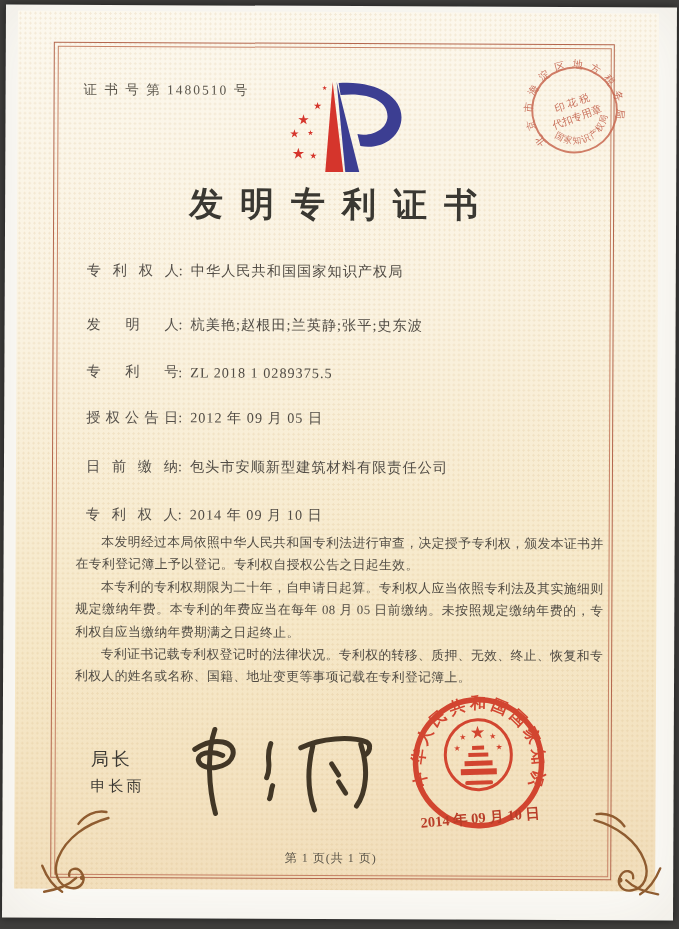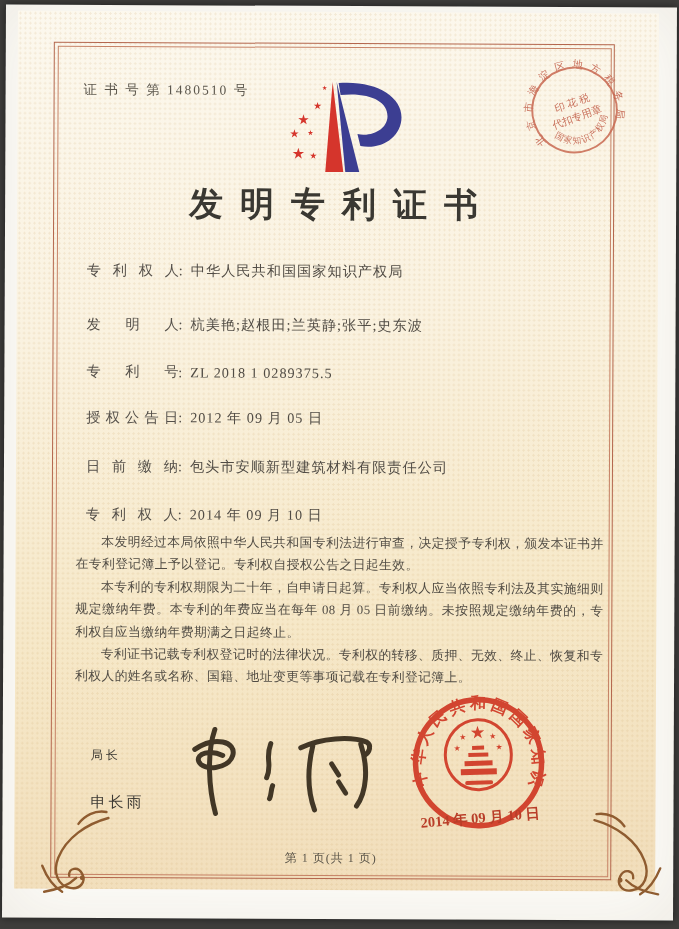--- a/index.html
+++ b/index.html
@@ -35,24 +35,24 @@
   .field .lbl { display:inline-block; width:92px; text-align:justify;
     text-align-last:justify; vertical-align:bottom; }
   .field .val { margin-left:8px; letter-spacing:1px; color:#514c45; }
   .f0{top:250px} .f1{top:304px} .f2{top:351px} .f3{top:397px} .f4{top:446px} .f5{top:494px}
 
   .body-text { position:absolute; left:60px; top:520px; width:528px;
     font-size:12.8px; line-height:22.4px; letter-spacing:0.4px; color:#514c44;
     text-align:justify; }
   .body-text p { text-indent:2em; margin:0; }
 
-  .director-title { position:absolute; left:76px; top:736px; font-size:12px;
+  .director-title { position:absolute; left:76px; top:736px; font-size:18px;
     color:#3d3a34; letter-spacing:3px; }
   .director-name { position:absolute; left:76px; top:766px; font-size:15px;
-    color:#3d3a34; letter-spacing:3px;margin-top:16px; }
+    color:#3d3a34; letter-spacing:3px; }
 
   .signature { position:absolute; left:138px; top:700px; width:235px; height:112px; }
 
   .seal { position:absolute; left:392px; top:678px; width:150px; height:152px;
     opacity:0.93; transform:rotate(-2deg); }
 
   .tax-stamp { position:absolute; left:498px; top:38px; width:118px; height:118px;
     opacity:0.85; }
 
   .footer { position:absolute; left:36px; top:838px; width:561px; text-align:center;

